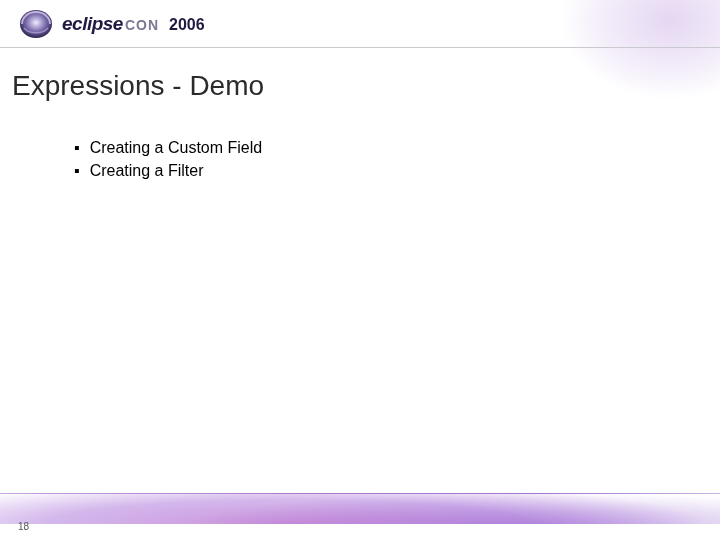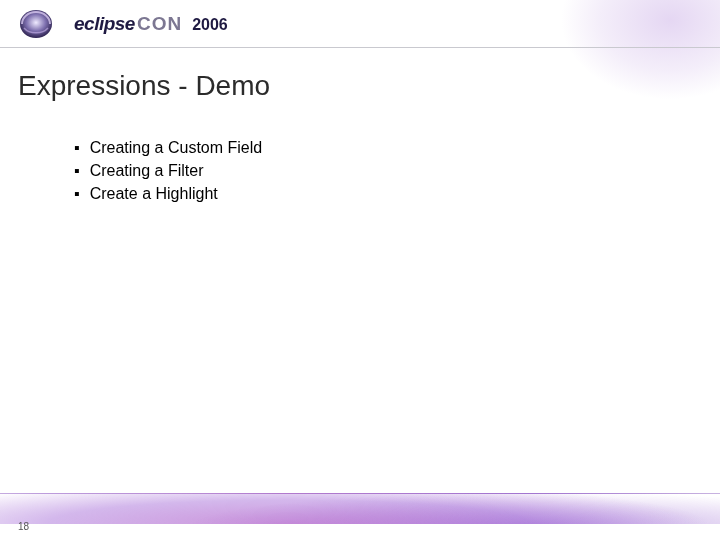--- a/index.html
+++ b/index.html
@@ -17,35 +17,35 @@
   .header {
     position: relative;
     height: 48px;
     display: flex;
     align-items: center;
     padding-left: 18px;
   }
   .header .swirl   { display:inline-block; }
   .header .swirl svg { display:block; }
   .header .brand {
-    margin-left: 20px;
+    margin-left: 8px;
     display: flex;
     align-items: baseline;
     font-family: Arial, Helvetica, sans-serif;
   }
   .header .brand .eclipse {
     font-weight: bold;
     font-style: italic;
     font-size: 19px;
     color: #1f1a42;
     letter-spacing: -0.5px;
   }
   .header .brand .con {
     font-weight: bold;
-    font-size: 19px;
+    font-size: 14px;
     color: #7c7792;
     letter-spacing: 1px;
     margin-left: 2px;
   }
   .header .brand .year {
     font-weight: bold;
     font-size: 16px;
     color: #1f1a42;
     margin-left: 10px;
   }
@@ -68,21 +68,21 @@
                 rgba(180,140,220,0.35) 0%,
                 rgba(180,140,220,0.15) 45%,
                 rgba(255,255,255,0) 70%);
     pointer-events: none;
   }
 
   
   .slide-title {
     font-size: 28px;
     color: #2b2b2b;
-    margin: 22px 0 0 18px;
+    margin: 22px 0 0 12px;
     font-weight: normal;
   }
   .bullets {
     margin: 34px 0 0 74px;
     padding: 0;
     list-style: none;
     font-size: 16px;
     line-height: 1.45;
     color: #000;
   }
@@ -154,19 +154,18 @@
     <span class="year">2006</span>
   </span>
   <div class="rule"></div>
 </div>
 
 <h1 class="slide-title">Expressions - Demo</h1>
 
 <ul class="bullets">
   <li>Creating a Custom Field</li>
   <li>Creating a Filter</li>
-  <li>Create a Highlight</li>
 </ul>
 
 <div class="footer">
   <div class="wave"></div>
   <div class="page">18</div>
 </div>
 
 </body></html>

